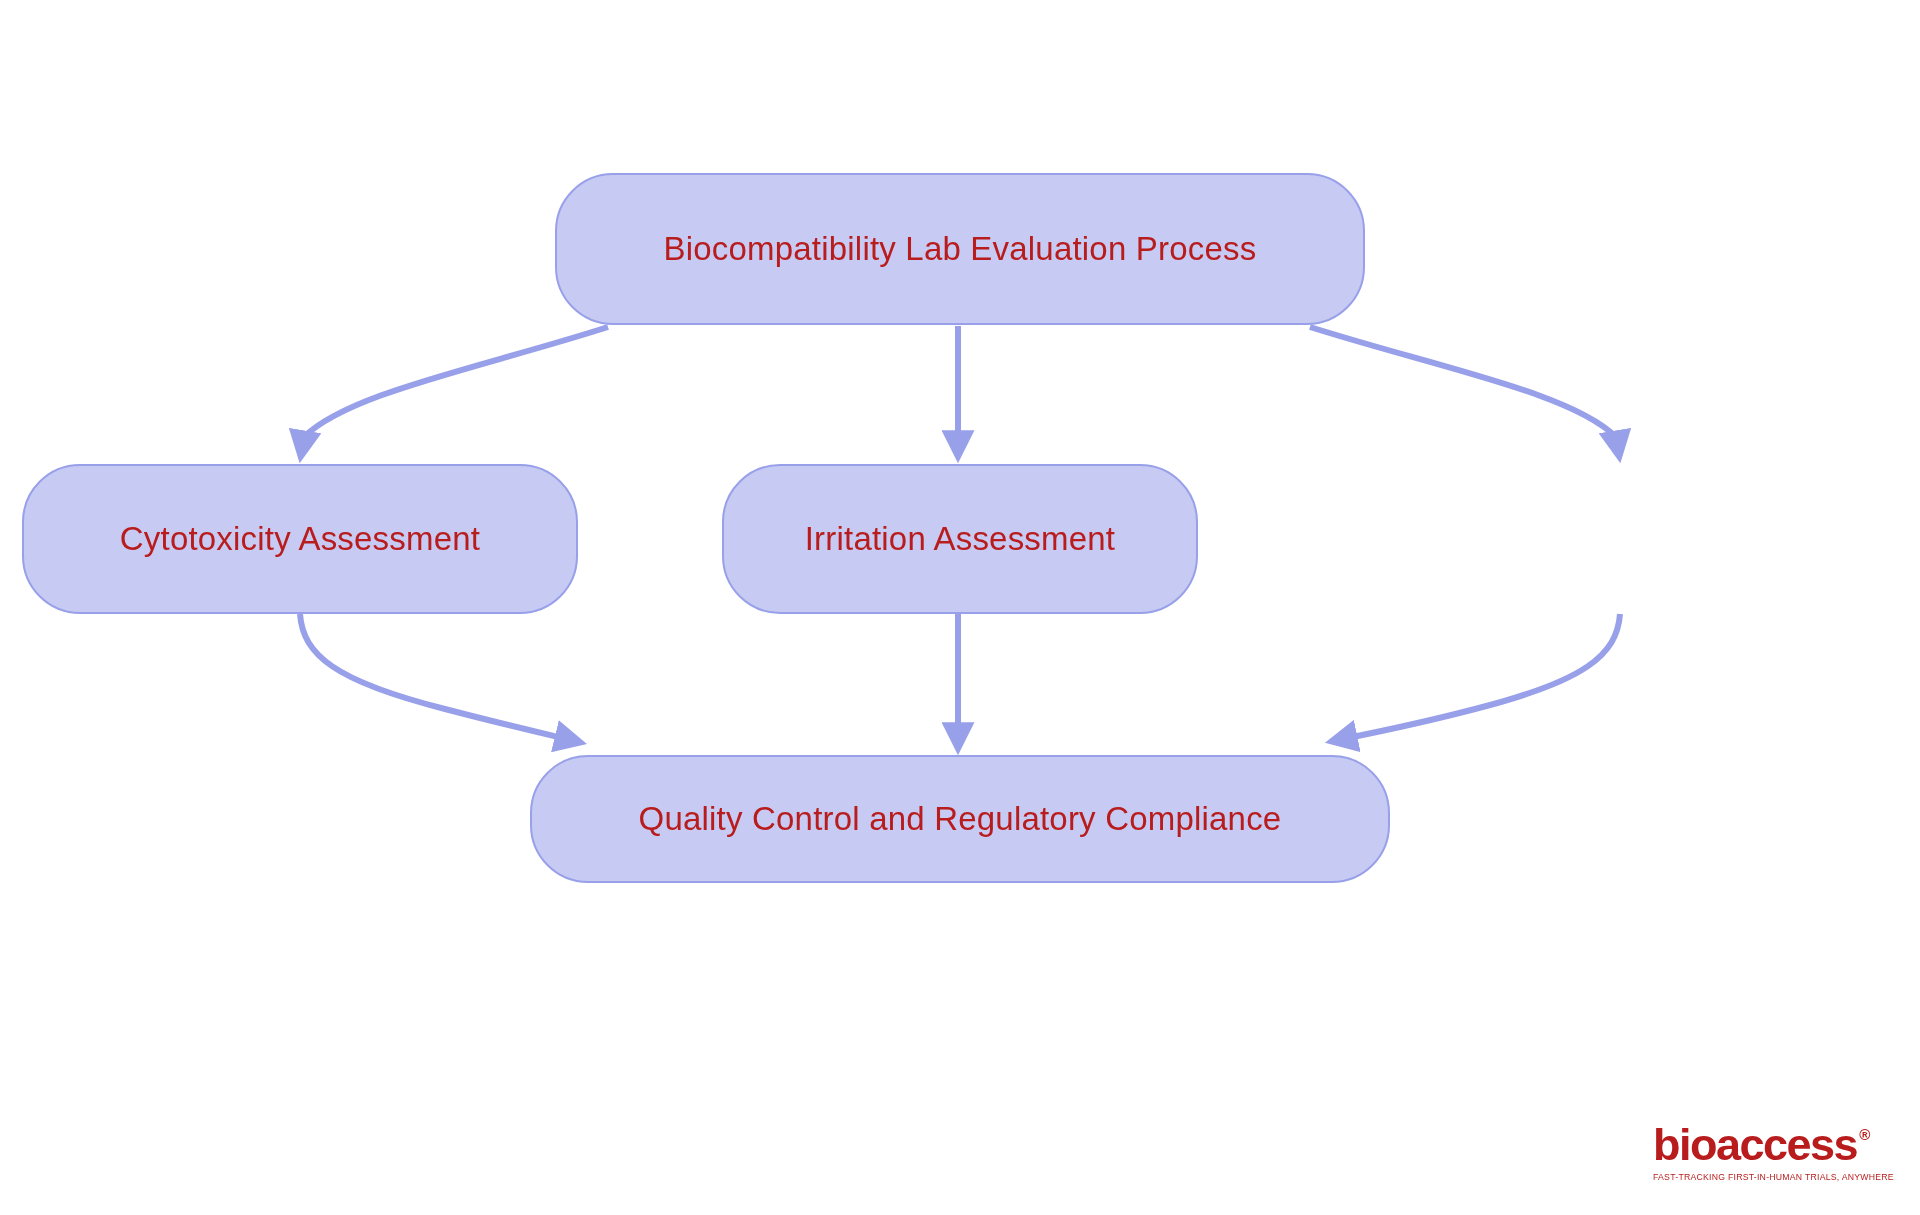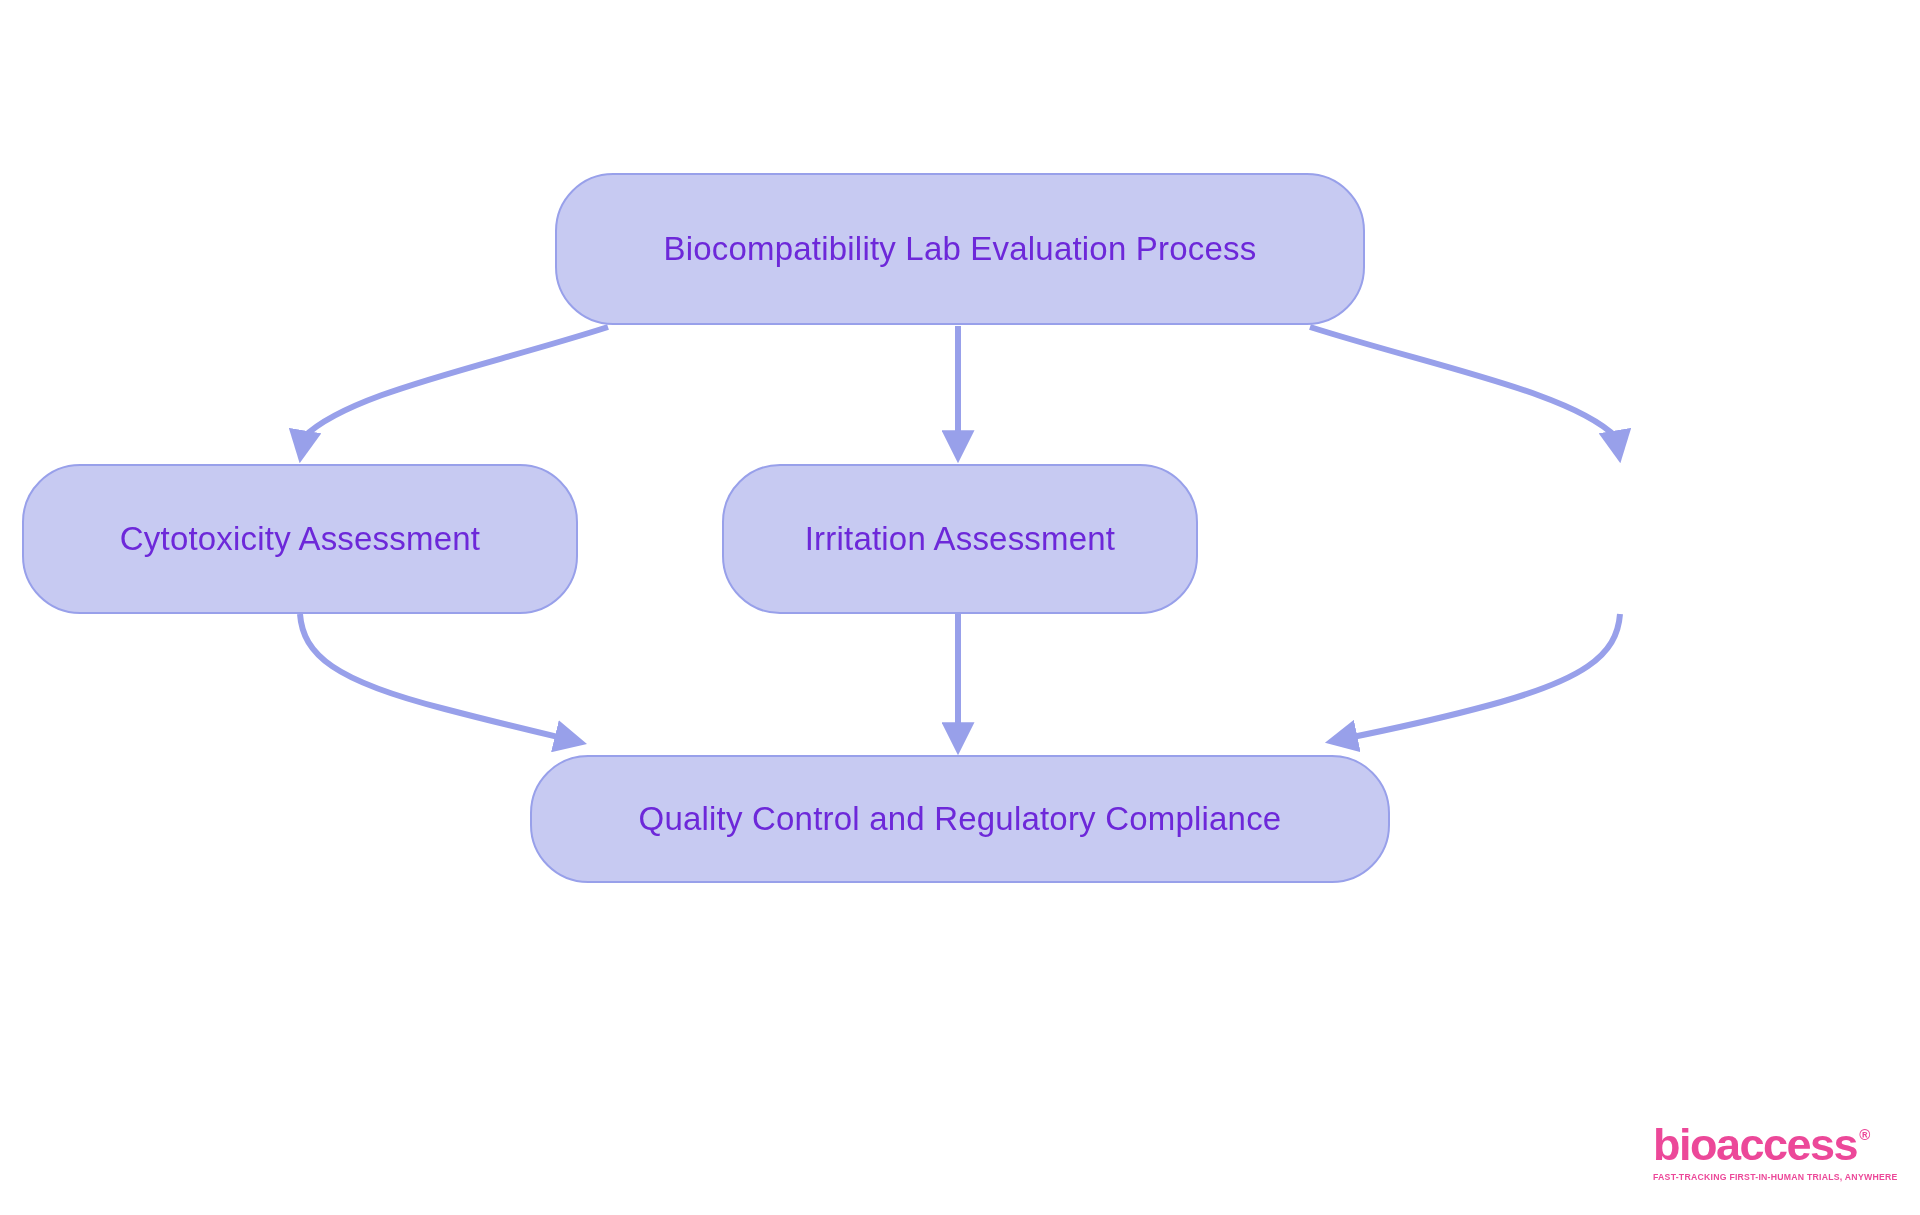--- a/index.html
+++ b/index.html
@@ -24,53 +24,53 @@
   .node {
     position: absolute;
     box-sizing: border-box;
     display: flex;
     align-items: center;
     justify-content: center;
     text-align: center;
     background: #c7caf2;
     border: 2.5px solid #98a0ea;
     border-radius: 58px;
-    color: #6d28d9;
+    color: #b91c1c;
     font-size: 33px;
     letter-spacing: 0.2px;
     white-space: nowrap;
   }
   .node-top    { left: 555px;  top: 173px; width: 810px; height: 152px; }
   .node-left   { left: 22px;   top: 464px; width: 556px; height: 150px; }
   .node-mid    { left: 722px;  top: 464px; width: 476px; height: 150px; justify-content: center; }
   .node-right  { left: 1352px; top: 464px; width: 546px; height: 150px; }
   .node-bottom { left: 530px;  top: 755px; width: 860px; height: 128px; }
 
   .logo {
     position: absolute;
     left: 1653px;
     top: 1122px;
-    color: #ec4899;
+    color: #b91c1c;
   }
   .logo .brand {
     font-size: 45px;
     font-weight: bold;
     letter-spacing: -1.5px;
     line-height: 1;
     white-space: nowrap;
   }
   .logo .reg {
     font-size: 15px;
     letter-spacing: 0;
     vertical-align: 20px;
     margin-left: 2px;
   }
   .logo .tagline {
     font-size: 8.7px;
-    font-weight: bold;
+    font-weight: normal;
     letter-spacing: 0.25px;
     margin-top: 5px;
     white-space: nowrap;
   }
 </style>
 </head>
 <body>
 
 <div class="canvas">
 

